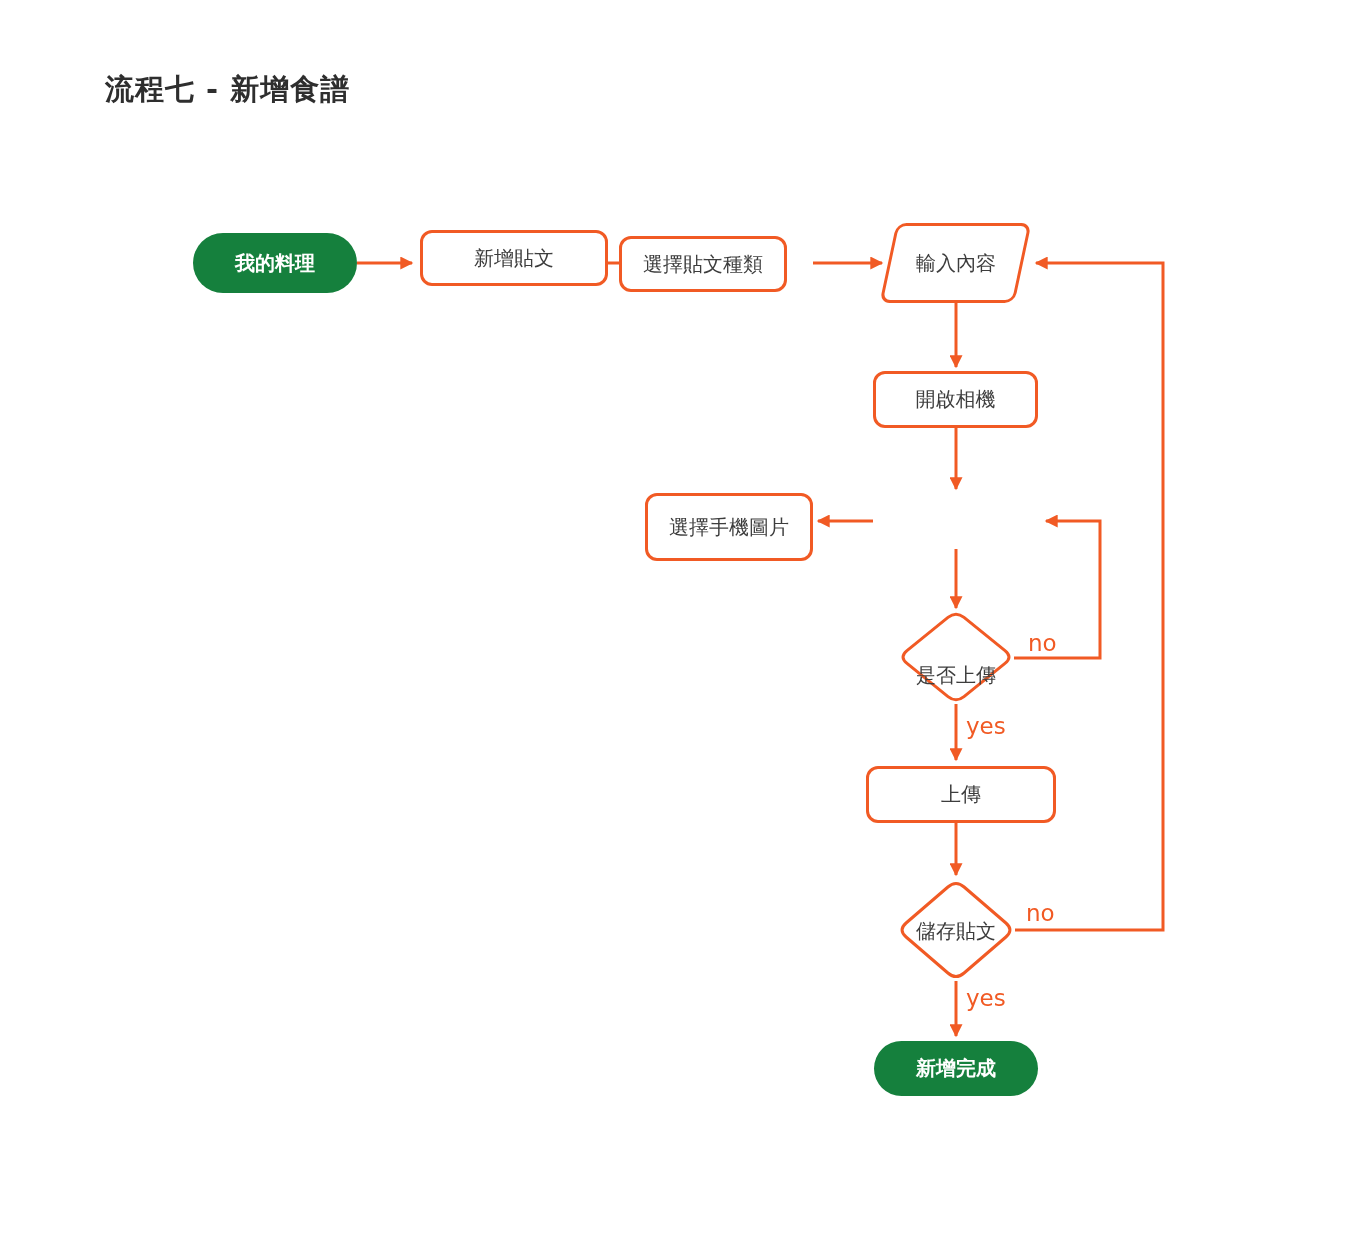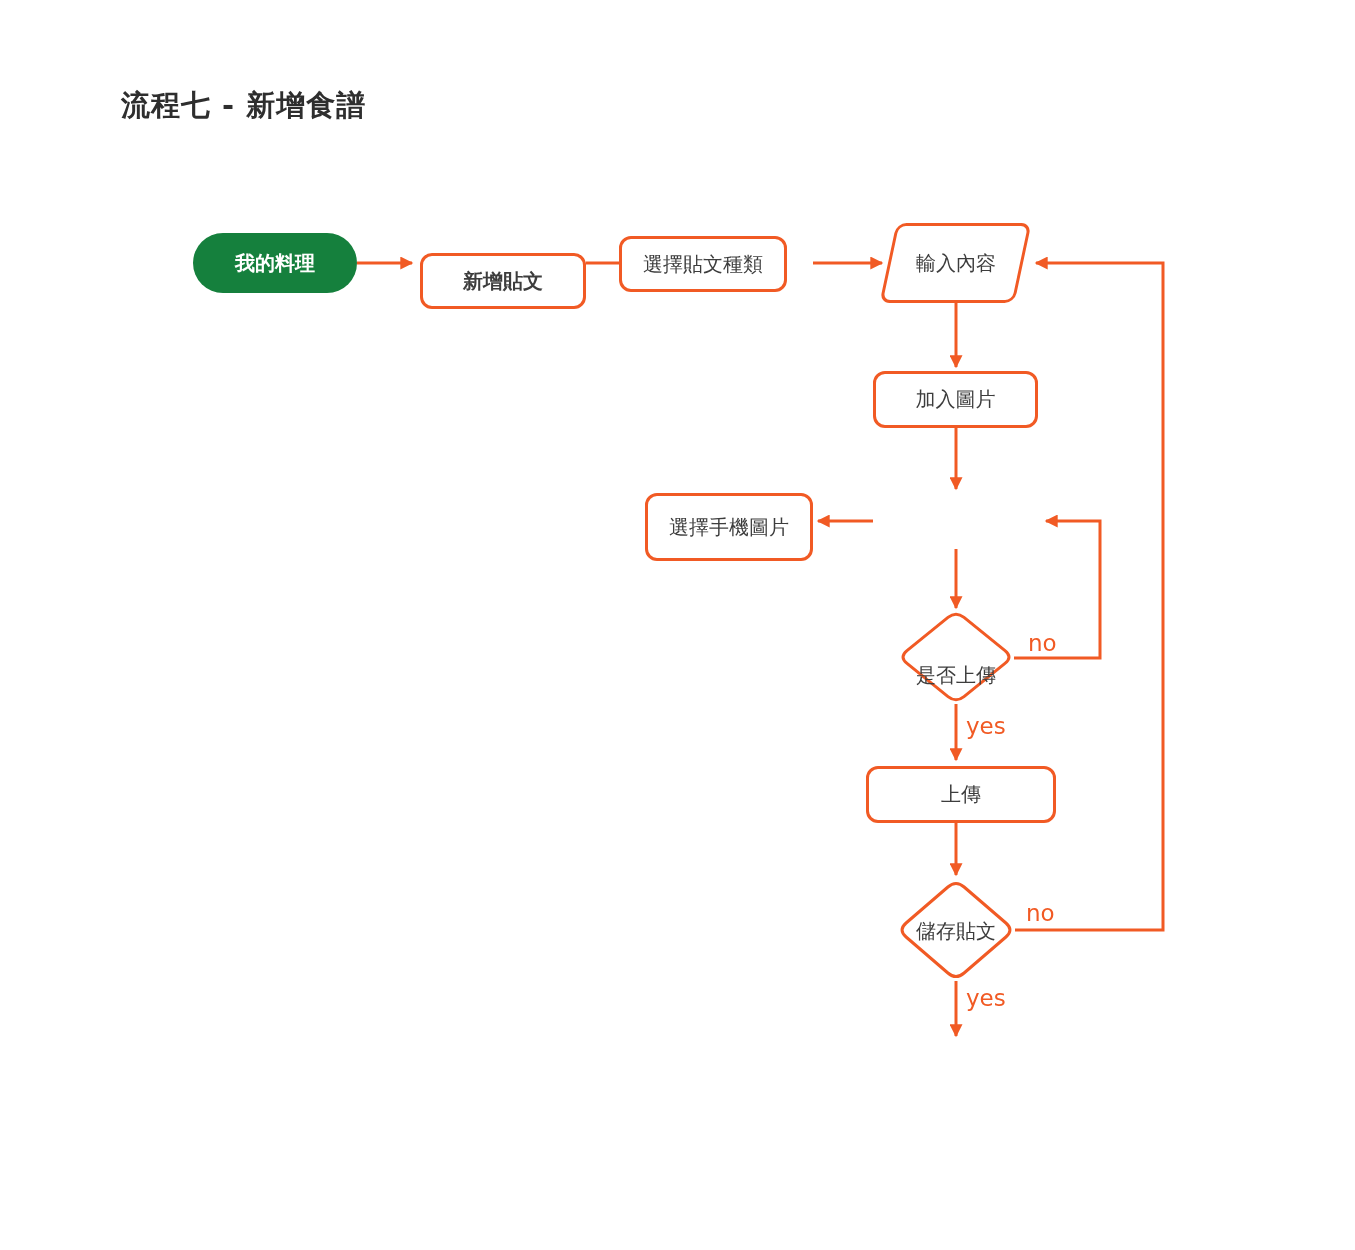--- a/index.html
+++ b/index.html
@@ -16,21 +16,21 @@
     overflow: hidden;
   }
   .page-title {
     position: absolute;
     left: 105px;
     top: 70px;
     font-size: 29px;
     font-weight: bold;
     color: #2e2e2e;
     letter-spacing: 1px;
-    margin: 16px;
+    margin: 0;
   }
   .connector-layer {
     position: absolute;
     left: 0;
     top: 0;
     width: 1355px;
     height: 1250px;
   }
   .edge {
     fill: none;
@@ -119,43 +119,46 @@
     <text class="edge-label" x="1028" y="651">no</text>
     <text class="edge-label" x="966" y="734">yes</text>
     <text class="edge-label" x="1026" y="921">no</text>
     <text class="edge-label" x="966" y="1006">yes</text>
   </svg>
 
   <div class="node terminator" style="left:193px; top:233px; width:164px; height:60px;">
     <span>我的料理</span>
   </div>
 
-  <div class="node" style="left:420px; top:253px; width:166px; height:56px;font-weight:bold;">
+  <div class="node" style="left:420px; top:230px; width:188px; height:56px;">
     <span>新增貼文</span>
   </div>
 
   <div class="node" style="left:619px; top:236px; width:168px; height:56px;justify-content:center;">
     <span>選擇貼文種類</span>
   </div>
 
   <div class="node parallelogram" style="left:888px; top:223px; width:135px; height:80px;">
     <span class="unskew">輸入內容</span>
   </div>
 
   <div class="node" style="left:873px; top:371px; width:165px; height:57px;">
-    <span>加入圖片</span>
+    <span>開啟相機</span>
   </div>
 
 
   <div class="node" style="left:645px; top:493px; width:168px; height:68px;">
     <span>選擇手機圖片</span>
   </div>
 
   <span class="decision-label" style="left:956px; top:658px;margin-top:17px;">是否上傳</span>
 
   <div class="node" style="left:866px; top:766px; width:190px; height:57px;">
     <span>上傳</span>
   </div>
 
   <span class="decision-label" style="left:956px; top:931px;">儲存貼文</span>
 
+  <div class="node terminator" style="left:874px; top:1041px; width:164px; height:55px;">
+    <span>新增完成</span>
+  </div>
 
 </div>
 
 </body></html>

